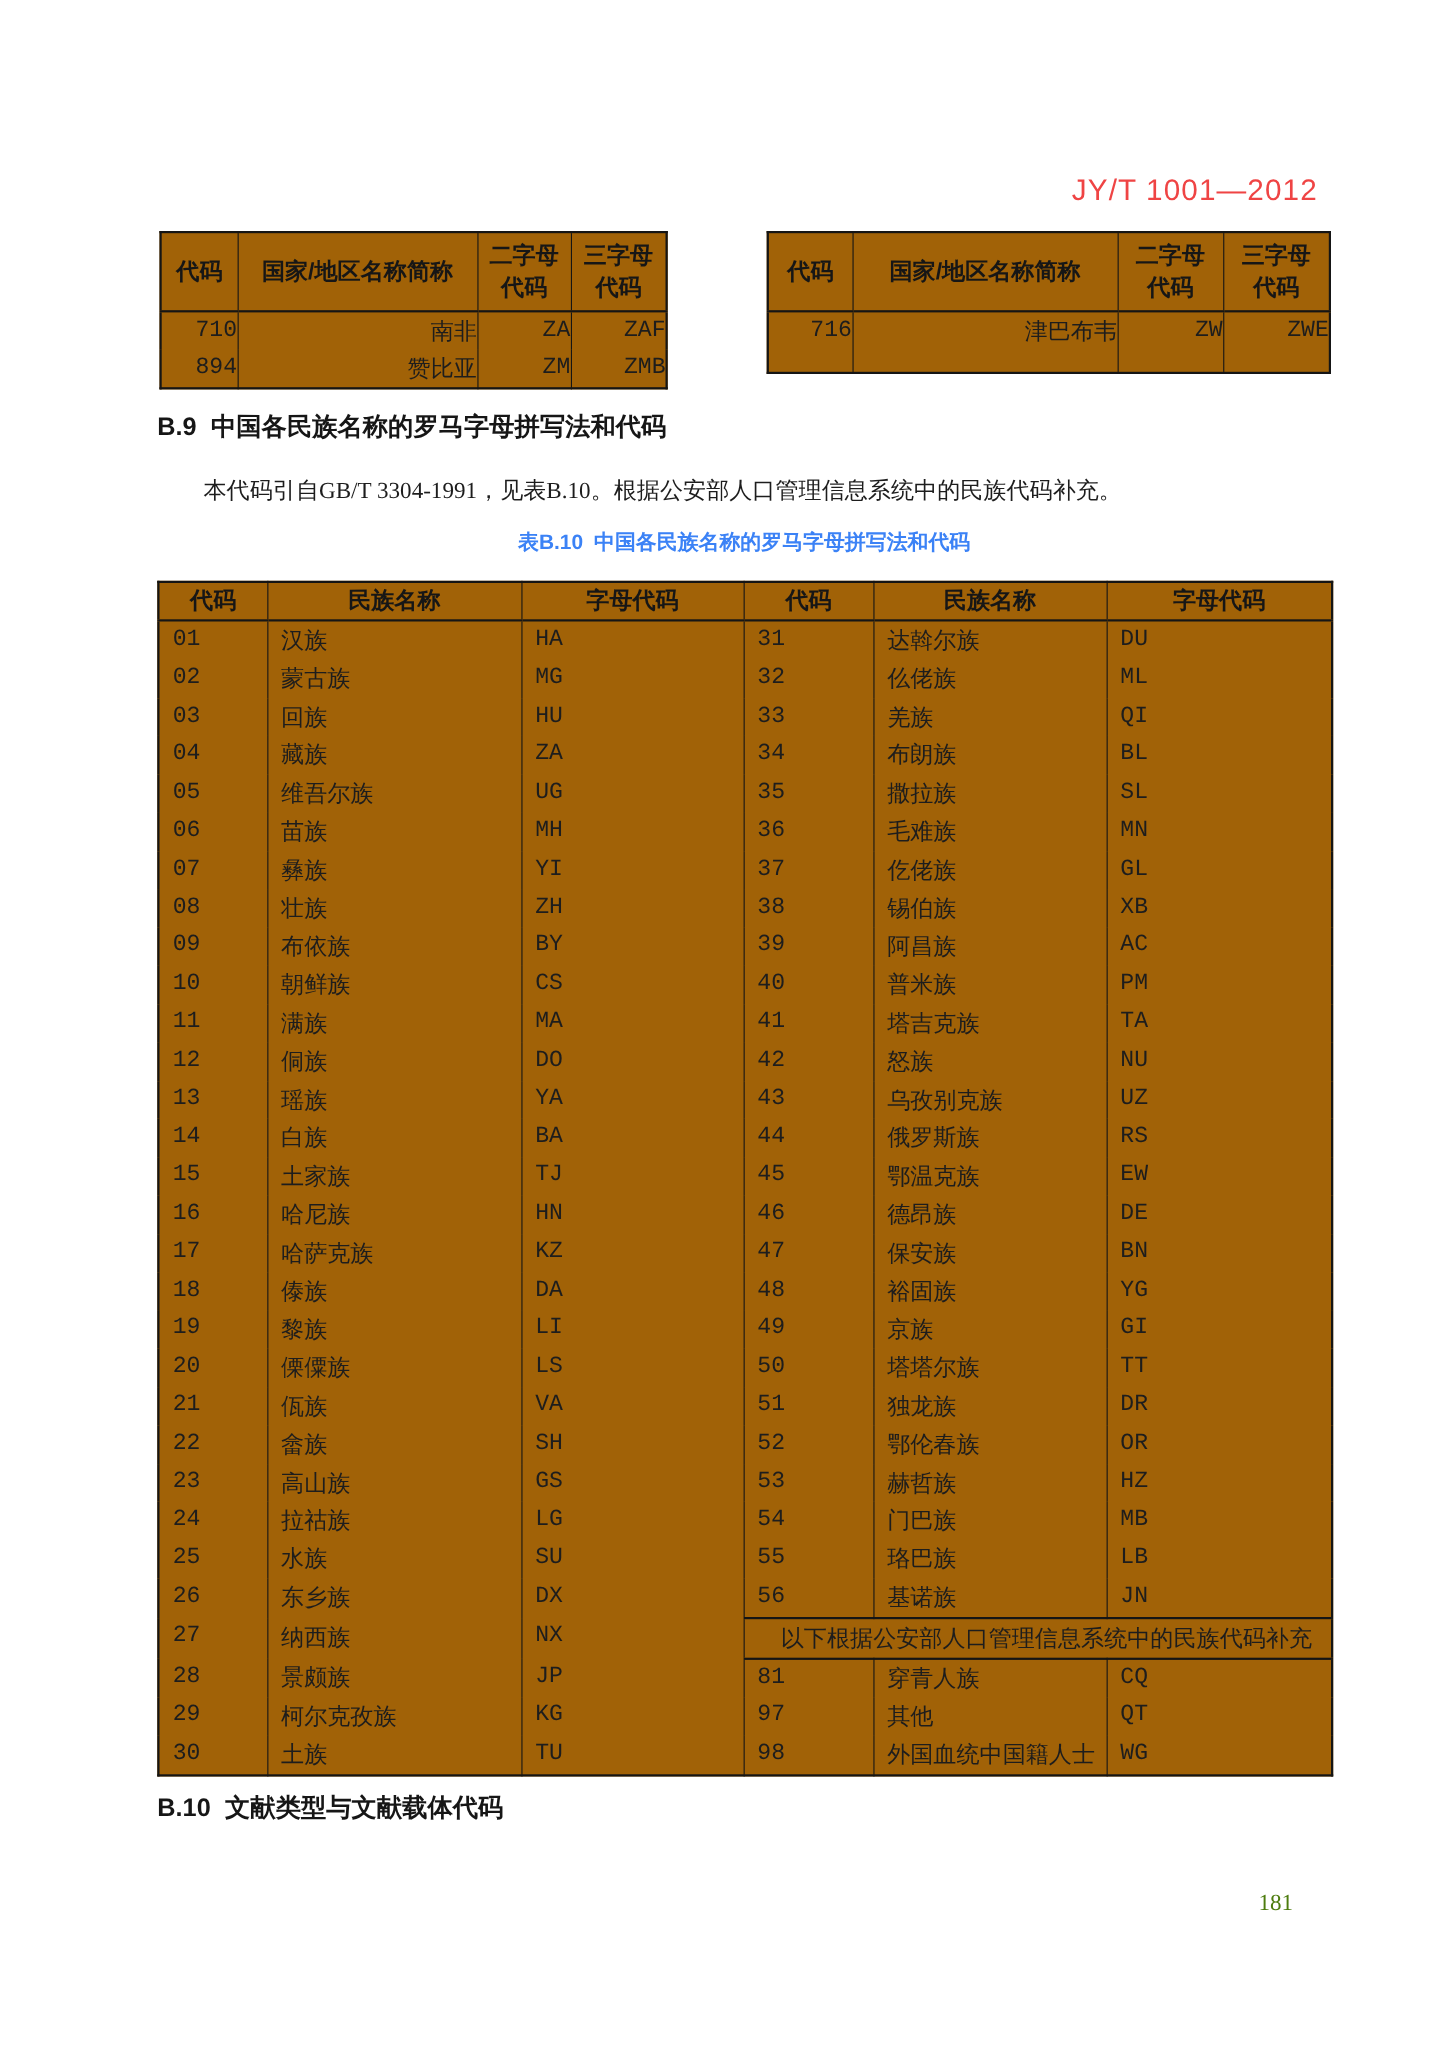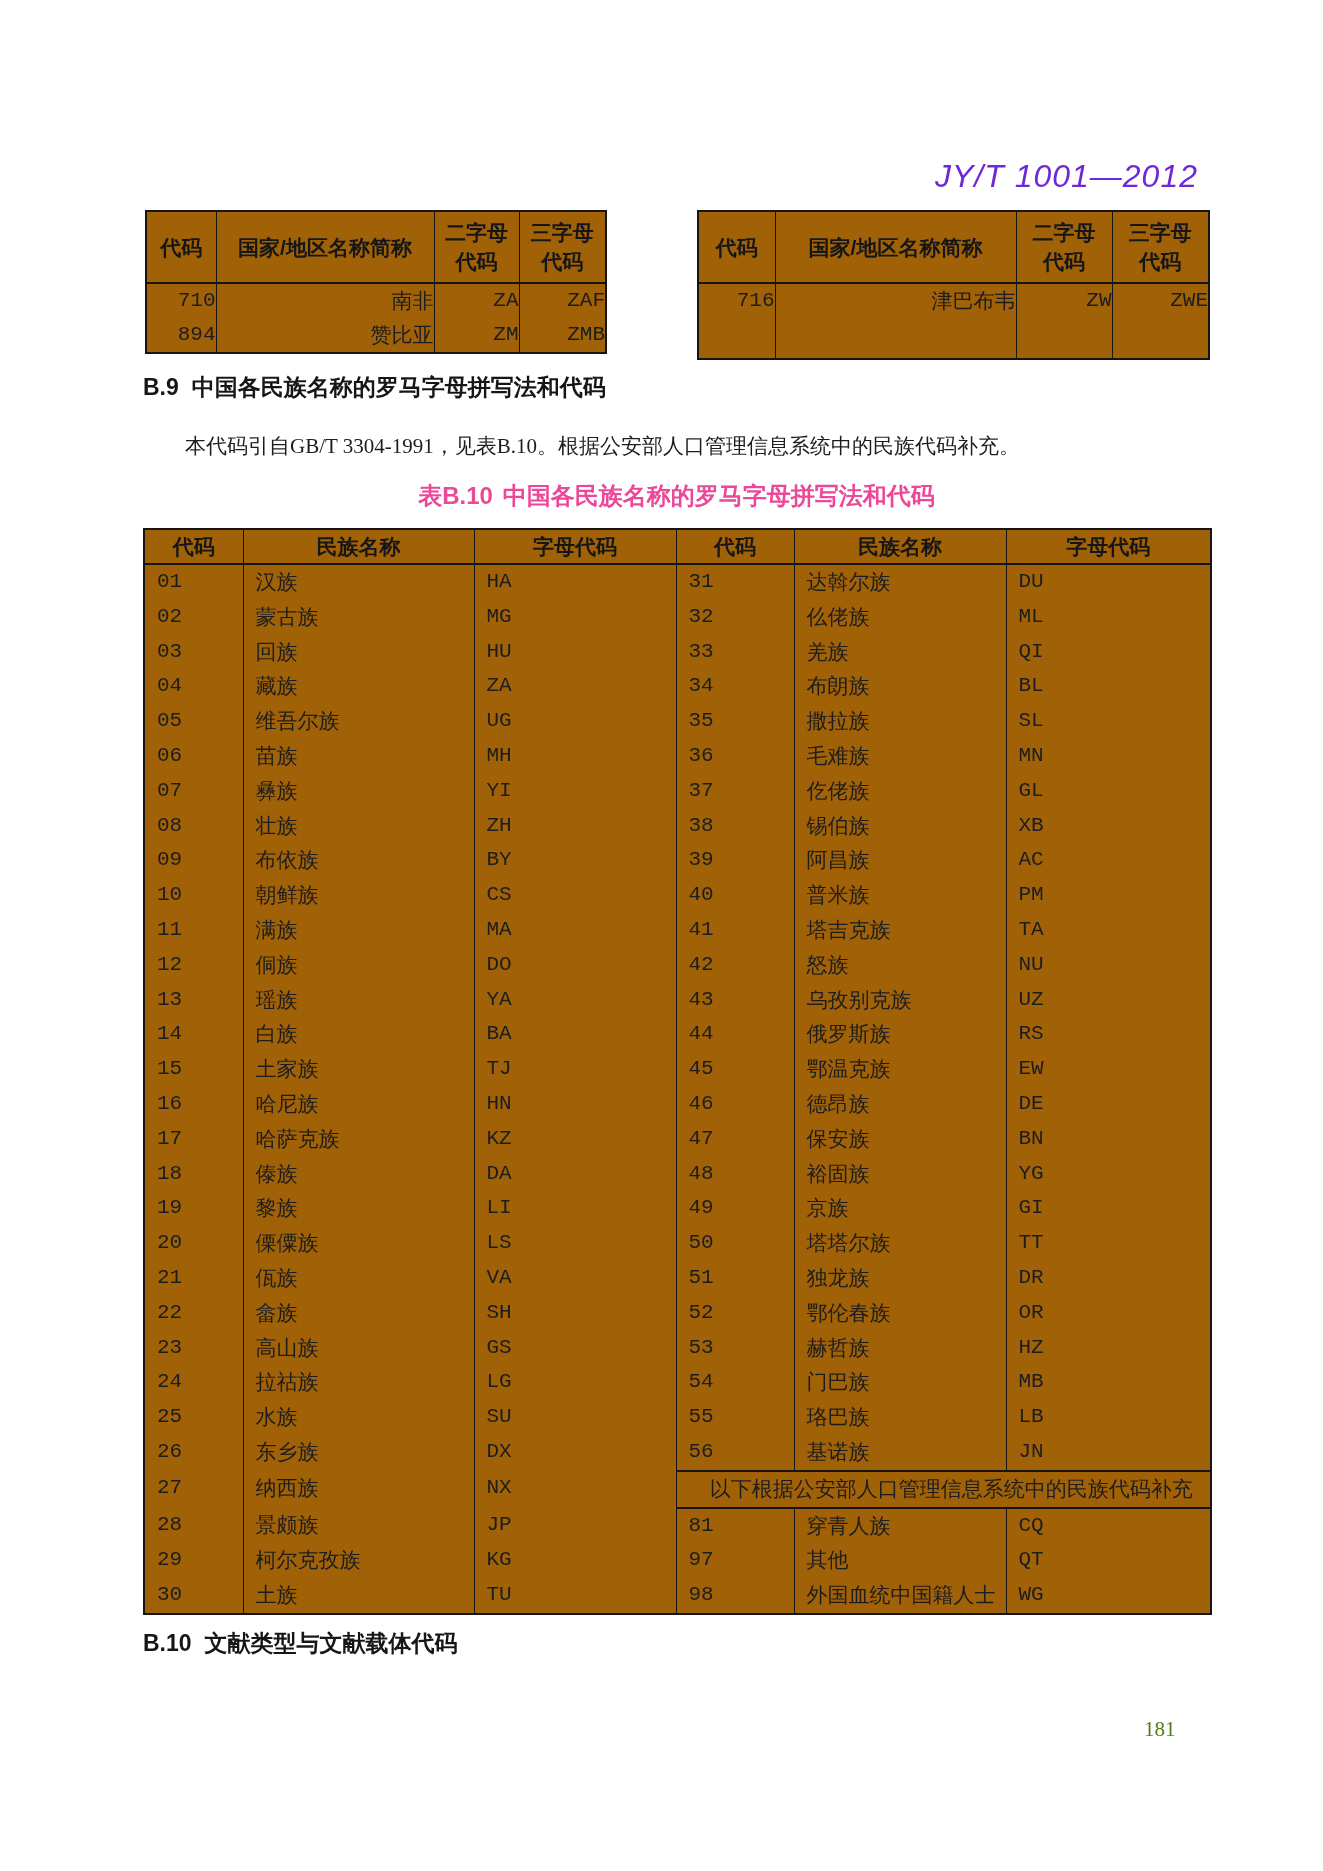--- a/index.html
+++ b/index.html
@@ -8,21 +8,21 @@
     width:1323px; height:1871px; position:relative;
     font-family:"Liberation Serif","DejaVu Serif",serif;
     color:#1a1a1a; overflow:hidden;
   }
   .abs { position:absolute; }
 
   
   .doc-code {
     top:158px; right:125px;
     font-family:"Liberation Sans","DejaVu Sans",sans-serif;
-    font-size:32px; letter-spacing:1px; color:#6d28d9;font-style:italic;
+    font-size:27px; letter-spacing:1px; color:#ef4444;
   }
 
   
   table.gbtable {
     border-collapse:collapse; table-layout:fixed;
     border:2.5px solid #151515; background:#a16207;
   }
   table.gbtable th {
     font-family:"Liberation Sans","DejaVu Sans",sans-serif;
     font-weight:bold; font-size:21px; text-align:center;
@@ -38,40 +38,40 @@
     font-family:"Liberation Mono","DejaVu Sans Mono",monospace;
     font-size:20px;
   }
 
   
   .country thead tr { height:72px; }
   .country td { line-height:34px;text-align:right; }
   .country-left { top:210px; left:145px; }
   .country-left tbody tr { height:34px; }
   .country-right { top:210px; left:697px; }
-  .country-right tbody tr { height:76px; }
+  .country-right tbody tr { height:56px; }
 
   
   .sec-heading {
     font-family:"Liberation Sans","DejaVu Sans",sans-serif;
     font-weight:bold; font-size:23px; color:#161616; white-space:nowrap;
   }
   .sec-heading .sec-num { margin-right:13px; }
   .heading-b9 { top:372px; left:143px;text-align:right; }
   .heading-b10 { top:1628px; left:143px; }
 
   .intro-para {
     top:432px; left:143px; width:1070px;
     font-size:21px; text-indent:42px; white-space:nowrap; color:#1d1d1d;
   }
 
   .table-title {
     top:480px; left:143px; width:1067px; text-align:center;
     font-family:"Liberation Sans","DejaVu Sans",sans-serif;
-    font-weight:bold; font-size:24px; color:#ec4899; white-space:nowrap;
+    font-weight:bold; font-size:19px; color:#3b82f6; white-space:nowrap;
   }
   .table-title .title-label { margin-right:10px; }
 
   
   .ethnic { top:528px; left:143px; }
   .ethnic thead tr { height:35px; }
   .ethnic thead th { line-height:33px; }
   .ethnic tbody tr { height:34.8px; }
   .ethnic td { line-height:34.8px; }
   .ethnic tr > *:nth-child(4) { border-left:2px solid #151515; }

